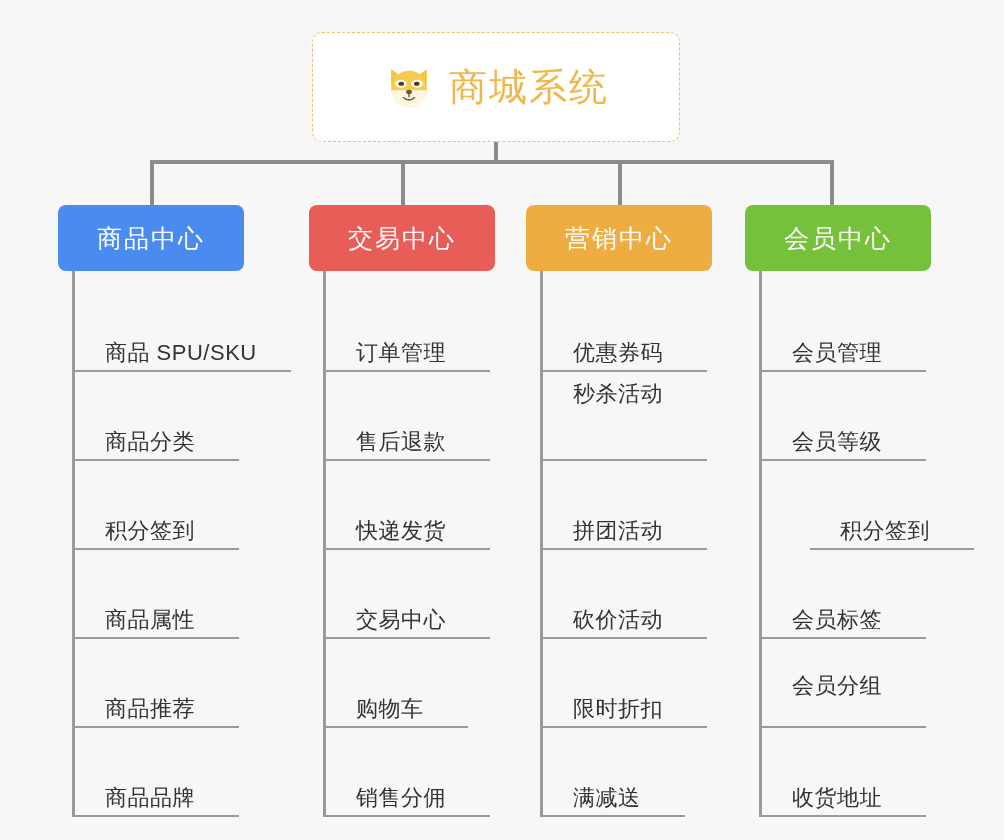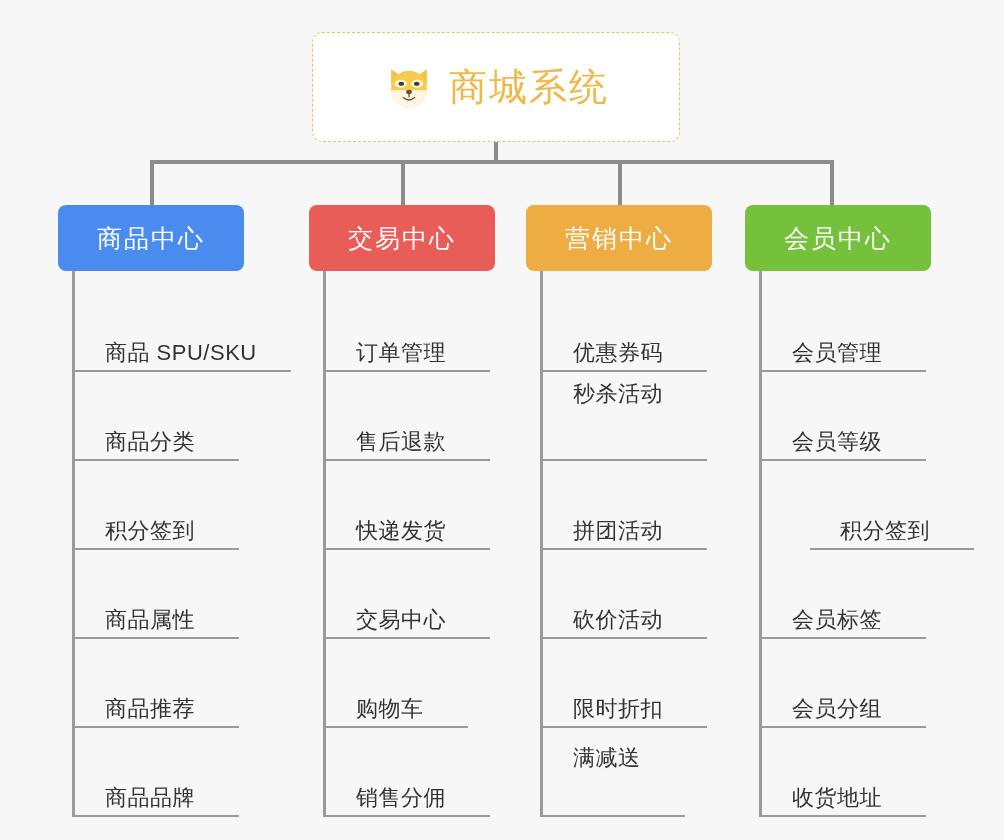--- a/index.html
+++ b/index.html
@@ -221,21 +221,21 @@
         <span class="item-rule"></span>
       </div>
       <div class="item" style="width:164px;">
         <span class="item-label">砍价活动</span>
         <span class="item-rule"></span>
       </div>
       <div class="item" style="width:164px;">
         <span class="item-label">限时折扣</span>
         <span class="item-rule"></span>
       </div>
-      <div class="item" style="width:142px;gap:40px;">
+      <div class="item" style="width:142px;">
         <span class="item-label">满减送</span>
         <span class="item-rule"></span>
       </div>
     </div>
   </div>
 
   <div class="column" style="left:745px; width:186px;">
     <div class="cat-box" style="width: 186px; background: rgb(118, 193, 60);">
       <span>会员中心</span>
     </div>
@@ -249,21 +249,21 @@
         <span class="item-rule"></span>
       </div>
       <div class="item" style="width:164px;margin-left:48px;">
         <span class="item-label">积分签到</span>
         <span class="item-rule"></span>
       </div>
       <div class="item" style="width:164px;">
         <span class="item-label">会员标签</span>
         <span class="item-rule"></span>
       </div>
-      <div class="item" style="width:164px;">
+      <div class="item" style="width:164px;gap:23px;">
         <span class="item-label">会员分组</span>
         <span class="item-rule"></span>
       </div>
       <div class="item" style="width:164px;">
         <span class="item-label">收货地址</span>
         <span class="item-rule"></span>
       </div>
     </div>
   </div>
 

